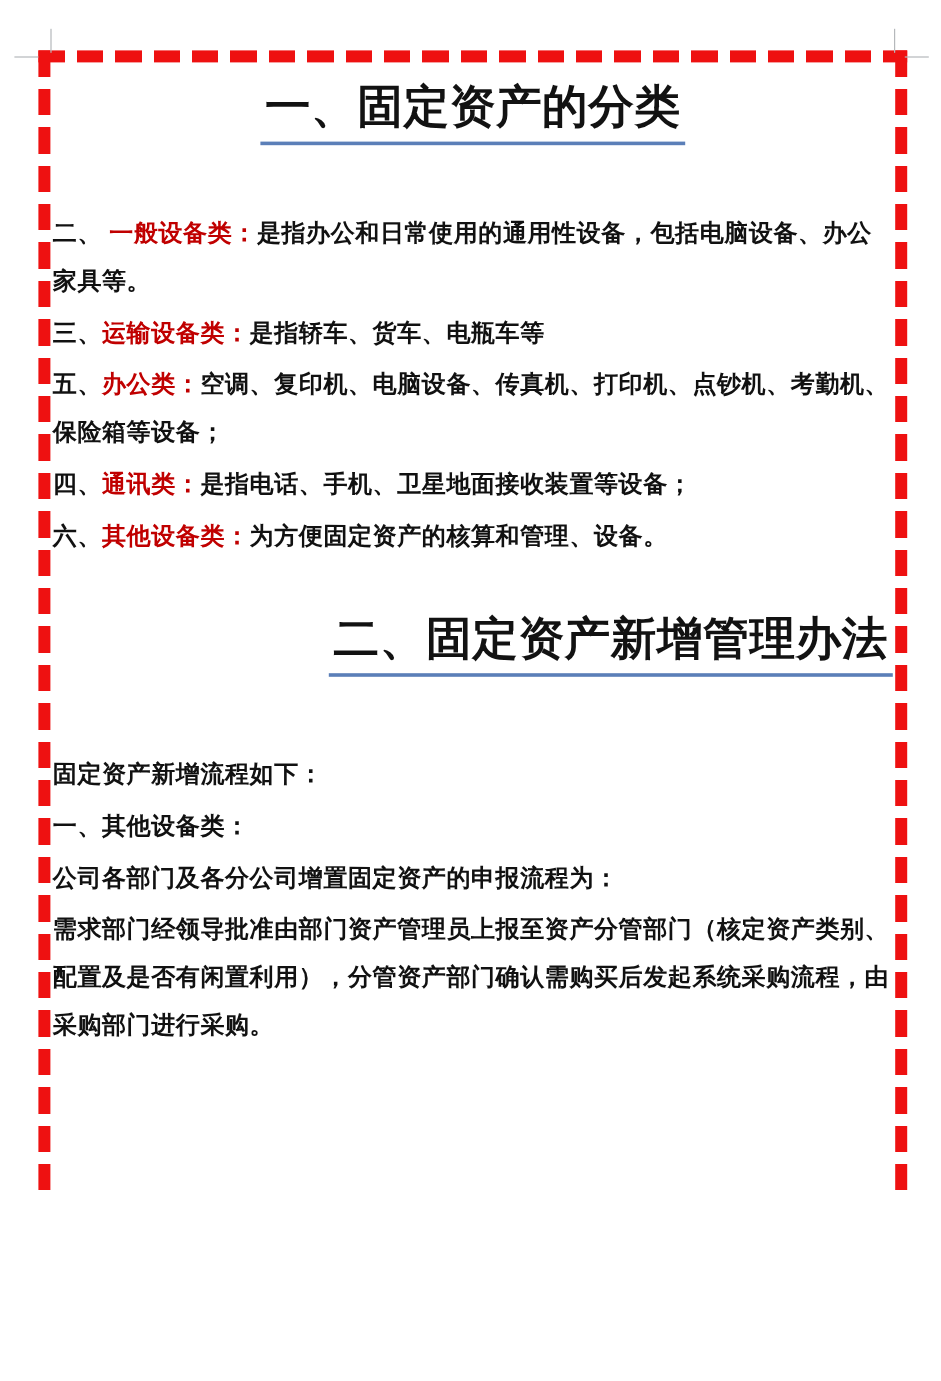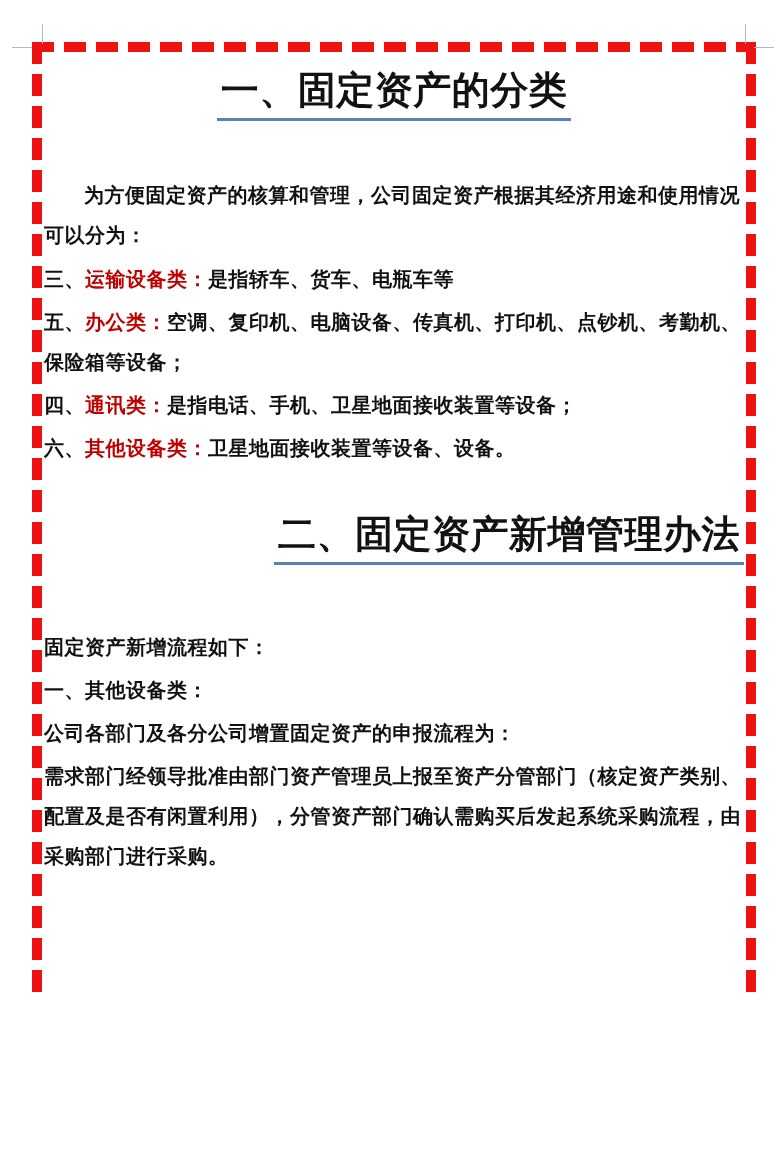--- a/index.html
+++ b/index.html
@@ -92,31 +92,31 @@
   <div class="mark" style="left:30px; top:1073px; width:1px; height:14px;"></div>
   <div class="mark" style="left:754px; top:1064px; width:22px; height:1px;"></div>
   <div class="mark" style="left:752px; top:1073px; width:1px; height:14px;"></div>
 
   <div class="content">
 
     <h1 class="doc-title title-1">
       <span class="title-underline">一、固定资产的分类</span>
     </h1>
 
-    <p class="intro">为方便固定资产的核算和管理，公司固定资产根据其经济用途和使用情况可以分为：</p>
 
 
+    <p><span>二、&nbsp;</span><span class="red">一般设备类：</span><span>是指办公和日常使用的通用性设备，包括电脑设备、办公家具等。</span></p>
 
     <p><span>三、</span><span class="red">运输设备类：</span><span>是指轿车、货车、电瓶车等</span></p>
 
     <p><span>五、</span><span class="red">办公类：</span><span>空调、复印机、电脑设备、传真机、打印机、点钞机、考勤机、保险箱等设备；</span></p>
 
     <p><span>四、</span><span class="red">通讯类：</span><span>是指电话、手机、卫星地面接收装置等设备；</span></p>
 
-    <p><span>六、</span><span class="red">其他设备类：</span><span>卫星地面接收装置等设备、设备。</span></p>
+    <p><span>六、</span><span class="red">其他设备类：</span><span>为方便固定资产的核算和管理、设备。</span></p>
 
     <h1 class="doc-title title-2">
       <span class="title-underline">二、固定资产新增管理办法</span>
     </h1>
 
     <p>固定资产新增流程如下：</p>
     <p>一、其他设备类：</p>
     <p>公司各部门及各分公司增置固定资产的申报流程为：</p>
     <p>需求部门经领导批准由部门资产管理员上报至资产分管部门（核定资产类别、配置及是否有闲置利用），分管资产部门确认需购买后发起系统采购流程，由采购部门进行采购。</p>
 

